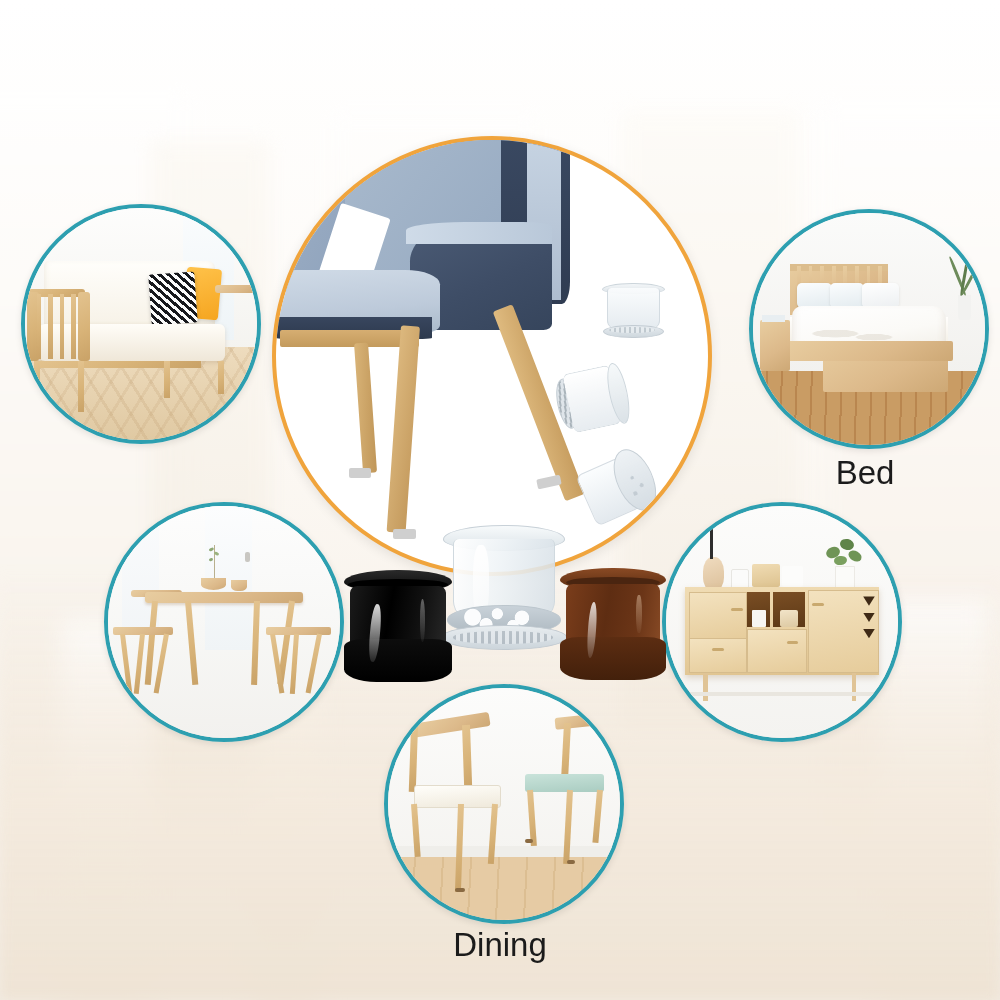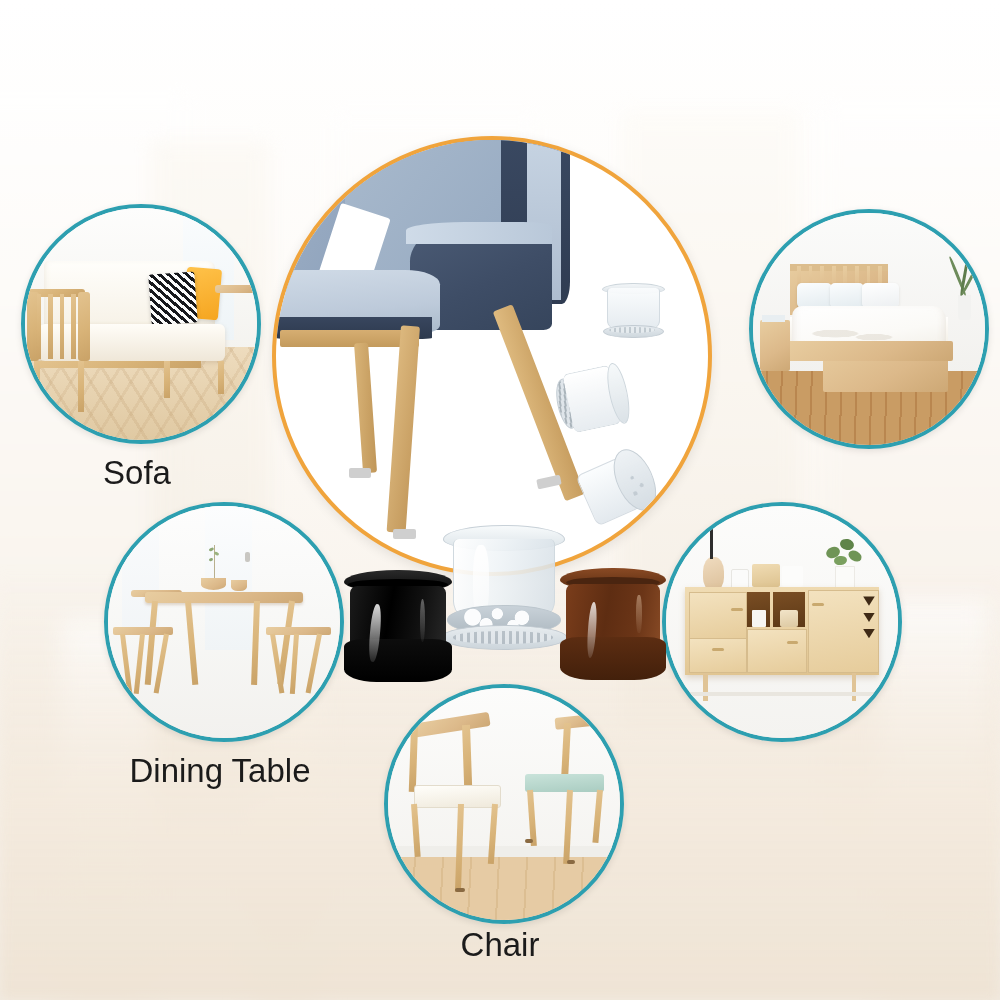--- a/index.html
+++ b/index.html
@@ -246,21 +246,20 @@
       <div class="r wood sofa-spindle" style="left:15%;"></div>
       <div class="r wood sofa-spindle" style="left:20%;"></div>
       <div class="r wood2 sofa-arm-top" style="left:82%;top:33%;width:18%;"></div>
       <div class="r wood sofa-rail"></div>
       <div class="r wood sofa-leg" style="left:4%;"></div>
       <div class="r wood sofa-leg" style="left:23%;"></div>
       <div class="r wood sofa-leg" style="left:60%;height:16%;"></div>
       <div class="r wood sofa-leg" style="left:83%;height:14%;"></div>
     </div>
   </div>
-  <div class="lbl" style="left:37px;top:456px;width:200px;">Sofa</div>
 
   <div class="circ teal" style="left:749px;top:209px;width:232px;height:232px;">
     <div class="scene">
       <div class="r bed-wall"></div>
       <div class="r bed-floor"></div>
       <div class="r wood2 bed-head"></div>
       <div class="r" style="left:16%;top:22%;width:42%;height:3%;background:#dcbd8d;"></div>
       <div class="r wood2 bed-headpost" style="left:19%;"></div>
       <div class="r wood2 bed-headpost" style="left:24%;"></div>
       <div class="r wood2 bed-headpost" style="left:29%;"></div>
@@ -280,20 +279,21 @@
       <div class="r wood2 bed-stand"></div>
       <div class="r" style="left:4%;top:44%;width:10%;height:3%;background:#e8eef1;"></div>
       <div class="r bed-plant">
         <div class="r" style="left:25%;top:62%;width:45%;height:38%;background:#f2f2f0;border-radius:0 0 18% 18%;"></div>
         <div class="r" style="left:18%;top:0;width:10%;height:64%;background:#6d8b5a;transform:rotate(-22deg);border-radius:40%;"></div>
         <div class="r" style="left:44%;top:2%;width:9%;height:62%;background:#5e7c4c;transform:rotate(10deg);border-radius:40%;"></div>
         <div class="r" style="left:62%;top:10%;width:9%;height:55%;background:#6d8b5a;transform:rotate(28deg);border-radius:40%;"></div>
       </div>
     </div>
   </div>
+  <div class="lbl" style="left:765px;top:456px;width:200px;">Bed</div>
 
   <div class="circ teal" style="left:104px;top:502px;width:232px;height:232px;">
     <div class="scene">
       <div class="r dt-wall"></div>
       <div class="r dt-win2"></div>
       <div class="r dt-win"></div>
       <div class="r" style="left:59%;top:20%;width:2%;height:4%;background:#c9c7c2;border-radius:2px;"></div>
       <div class="r dt-sprig">
         <div class="r" style="left:44%;top:0;width:6%;height:100%;background:#b9b08e;"></div>
         <div class="r" style="left:10%;top:8%;width:34%;height:10%;background:#8fa874;border-radius:50%;transform:rotate(-26deg);"></div>
@@ -311,21 +311,20 @@
       <div class="r wood2 dt-chair-seat" style="left:2%;width:26%;"></div>
       <div class="r wood dt-chair-leg" style="left:5%;transform:rotate(-7deg);transform-origin:top;"></div>
       <div class="r wood dt-chair-leg" style="left:14%;transform:rotate(6deg);transform-origin:top;"></div>
       <div class="r wood dt-chair-leg" style="left:24%;transform:rotate(10deg);transform-origin:top;"></div>
       <div class="r wood2 dt-chair-seat" style="left:68%;width:28%;"></div>
       <div class="r wood dt-chair-leg" style="left:70%;transform:rotate(-9deg);transform-origin:top;"></div>
       <div class="r wood dt-chair-leg" style="left:80%;transform:rotate(4deg);transform-origin:top;"></div>
       <div class="r wood dt-chair-leg" style="left:90%;transform:rotate(11deg);transform-origin:top;"></div>
     </div>
   </div>
-  <div class="lbl" style="left:120px;top:754px;width:200px;">Dining Table</div>
 
   <div class="circ teal" style="left:662px;top:502px;width:232px;height:232px;">
     <div class="scene">
       <div class="r cb-wall"></div>
       <div class="r cb-vase"></div>
       <div class="r" style="left:19%;top:5%;width:1.4%;height:18%;background:#2d2d2d;"></div>
       <div class="r" style="left:28%;top:27%;width:7%;height:9%;background:#fbfbfa;border-radius:2px;border:1px solid #e7e6e2;"></div>
       <div class="r" style="left:37%;top:25%;width:12%;height:10%;background:linear-gradient(170deg,#f0dcb4,#ddc28f);border-radius:2px;"></div>
       <div class="r" style="left:50%;top:26%;width:9%;height:9%;background:#fcfcfb;border-radius:2px;"></div>
       <div class="r cb-plant">
@@ -375,15 +374,15 @@
       <div class="r wood2 ch-crest" style="left:72%;top:12%;width:16%;height:5%;transform:rotate(-6deg);"></div>
       <div class="r wood ch-leg" style="left:76%;top:15%;width:3%;height:27%;transform:rotate(3deg);transform-origin:top;"></div>
       <div class="r" style="left:59%;top:37%;width:34%;height:8%;background:linear-gradient(175deg,#c9e3da,#a9ccc1);border-radius:3px;"></div>
       <div class="r wood ch-leg" style="left:60%;top:44%;width:2.4%;height:24%;transform:rotate(-4deg);transform-origin:top;"></div>
       <div class="r wood ch-leg" style="left:77%;top:44%;width:2.6%;height:32%;transform:rotate(3deg);transform-origin:top;"></div>
       <div class="r wood ch-leg" style="left:90%;top:44%;width:2.4%;height:23%;transform:rotate(5deg);transform-origin:top;"></div>
       <div class="r" style="left:59%;top:65%;width:3.5%;height:2%;background:#8a6a42;border-radius:2px;"></div>
       <div class="r" style="left:77%;top:74%;width:3.5%;height:2%;background:#8a6a42;border-radius:2px;"></div>
     </div>
   </div>
-  <div class="lbl" style="left:400px;top:928px;width:200px;">Chair</div>
+  <div class="lbl" style="left:400px;top:928px;width:200px;">Dining</div>
 
 </div>
 
 </body></html>

